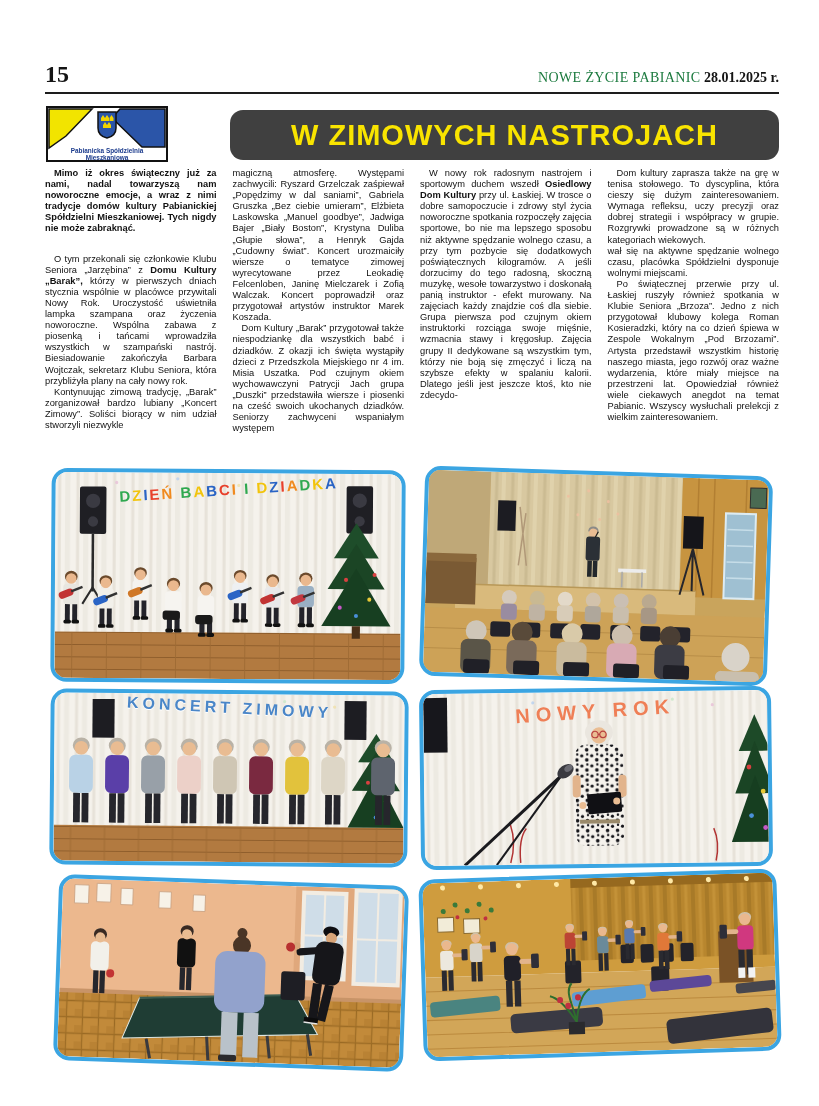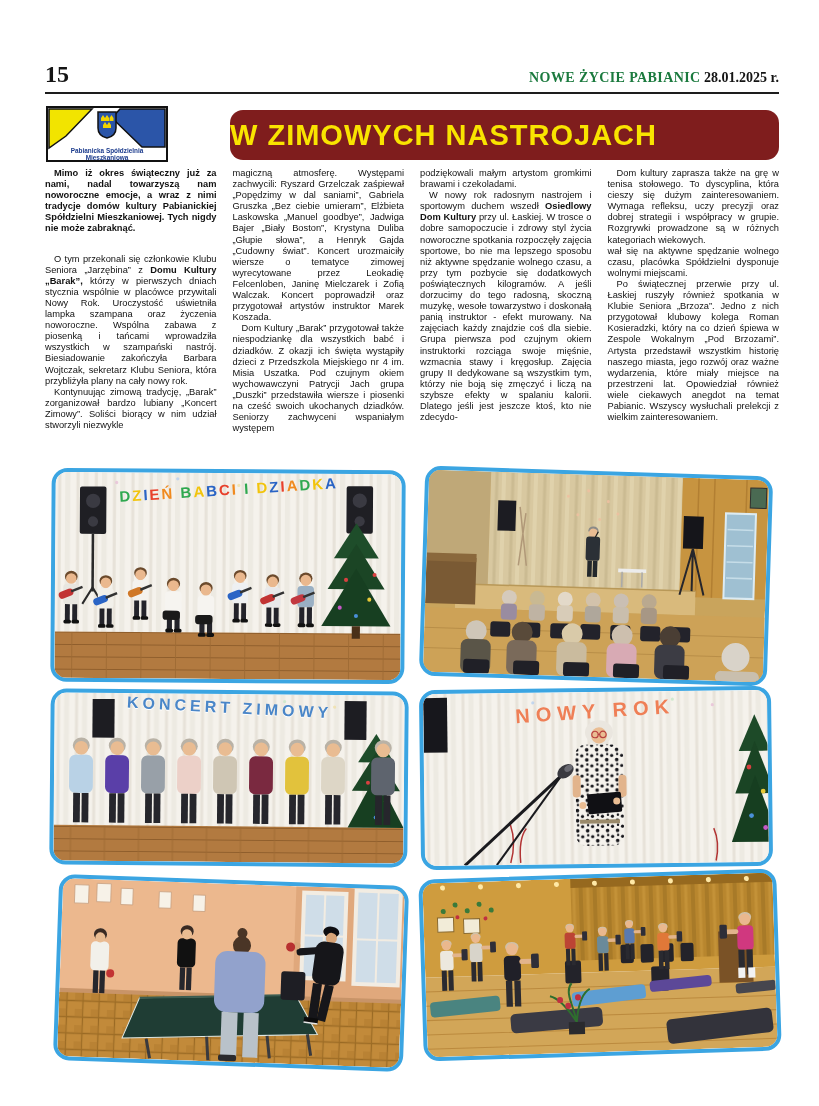--- a/index.html
+++ b/index.html
@@ -3,27 +3,27 @@
 <meta charset="utf-8">
 <style>
   html,body{margin:0;padding:0;background:#ffffff;}
   .page{position:relative;width:819px;height:1106px;background:#fff;overflow:hidden;
         font-family:"Liberation Sans",sans-serif;color:#111;}
   
   .hdr{position:absolute;top:60px;left:45px;width:734px;height:30px;}
   .pageno{position:absolute;left:0;bottom:2px;font-family:"Liberation Serif",serif;
           font-weight:bold;font-size:24px;color:#141414;}
   .mast{position:absolute;right:0;bottom:4px;font-family:"Liberation Serif",serif;font-size:14px;}
-  .mast .green{color:#1b7a3e;letter-spacing:.4px;font-weight:bold;}
+  .mast .green{color:#1b7a3e;letter-spacing:.4px;}
   .mast .date{color:#141414;font-weight:bold;}
   .rule{position:absolute;top:92px;left:45px;width:734px;height:2px;background:#1d1d1d;}
   
   .logo{position:absolute;left:46px;top:106px;width:122px;height:56px;}
-  .banner{position:absolute;left:230px;top:110px;width:549px;height:50px;background:#7f1d1d;
-          border-radius:13px;display:flex;align-items:center;justify-content:flex-start;}
+  .banner{position:absolute;left:230px;top:110px;width:549px;height:50px;background:#404040;
+          border-radius:13px;display:flex;align-items:center;justify-content:center;}
   .banner h1{margin:0;font-size:29px;font-weight:800;color:#f9e400;letter-spacing:1px;}
   
   .cols{position:absolute;left:45px;top:168px;width:734px;height:296px;display:flex;gap:16px;overflow:hidden;}
   .col{flex:1;font-size:9.3px;line-height:11.1px;text-align:justify;}
   .col p{margin:0;}
   .para.indent{text-indent:9px;}
   .para.space-before{margin-top:19px;}
   .para.lead{font-weight:bold;}
   .b{font-weight:bold;}
   
@@ -79,21 +79,20 @@
     <div class="col">
         <p class="para indent lead"><span class="b">Mimo iż okres świąteczny już za nami, nadal towarzyszą nam noworoczne emocje, a wraz z nimi tradycje domów kultury Pabianickiej Spółdzielni Mieszkaniowej. Tych nigdy nie może zabraknąć.</span></p>
         <p class="para indent space-before"><span>O tym przekonali się członkowie Klubu Seniora „Jarzębina” z </span><span class="b">Domu Kultury „Barak”,</span><span> którzy w pierwszych dniach stycznia wspólnie w placówce przywitali Nowy Rok. Uroczystość uświetniła lampka szampana oraz życzenia noworoczne. Wspólna zabawa z piosenką i tańcami wprowadziła wszystkich w szampański nastrój. Biesiadowanie zakończyła Barbara Wojtczak, sekretarz Klubu Seniora, która przybliżyła plany na cały nowy rok.</span></p>
         <p class="para indent"><span>Kontynuując zimową tradycję, „Barak” zorganizował bardzo lubiany „Koncert Zimowy”. Soliści biorący w nim udział stworzyli niezwykle</span></p>
       </div>
     <div class="col">
         <p class="para"><span>magiczną atmosferę. Występami zachwycili: Ryszard Grzelczak zaśpiewał „Popędzimy w dal saniami”, Gabriela Gruszka „Bez ciebie umieram”, Elżbieta Laskowska „Manuel goodbye”, Jadwiga Bajer „Biały Boston”, Krystyna Duliba „Głupie słowa”, a Henryk Gajda „Cudowny świat”. Koncert urozmaiciły wiersze o tematyce zimowej wyrecytowane przez Leokadię Felcenloben, Janinę Mielczarek i Zofią Walczak. Koncert poprowadził oraz przygotował artystów instruktor Marek Koszada.</span></p>
         <p class="para indent"><span>Dom Kultury „Barak” przygotował także niespodziankę dla wszystkich babć i dziadków. Z okazji ich święta wystąpiły dzieci z Przedszkola Miejskiego nr 4 im. Misia Uszatka. Pod czujnym okiem wychowawczyni Patrycji Jach grupa „Duszki” przedstawiła wiersze i piosenki na cześć swoich ukochanych dziadków. Seniorzy zachwyceni wspaniałym występem</span></p>
       </div>
     <div class="col">
-        <p class="para"><span>podziękowali małym artystom gromkimi brawami i czekoladami.</span></p>
         <p class="para indent"><span>W nowy rok radosnym nastrojem i sportowym duchem wszedł </span><span class="b">Osiedlowy Dom Kultury</span><span> przy ul. Łaskiej. W trosce o dobre samopoczucie i zdrowy styl życia noworoczne spotkania rozpoczęły zajęcia sportowe, bo nie ma lepszego sposobu niż aktywne spędzanie wolnego czasu, a przy tym pozbycie się dodatkowych poświątecznych kilogramów. A jeśli dorzucimy do tego radosną, skoczną muzykę, wesołe towarzystwo i doskonałą panią instruktor - efekt murowany. Na zajęciach każdy znajdzie coś dla siebie. Grupa pierwsza pod czujnym okiem instruktorki rozciąga swoje mięśnie, wzmacnia stawy i kręgosłup. Zajęcia grupy II dedykowane są wszystkim tym, którzy nie boją się zmęczyć i liczą na szybsze efekty w spalaniu kalorii. Dlatego jeśli jest jeszcze ktoś, kto nie zdecydo-</span></p>
       </div>
     <div class="col">
         <p class="para indent"><span>Dom kultury zaprasza także na grę w tenisa stołowego. To dyscyplina, która cieszy się dużym zainteresowaniem. Wymaga refleksu, uczy precyzji oraz dobrej strategii i współpracy w grupie. Rozgrywki prowadzone są w różnych kategoriach wiekowych.</span></p>
         <p class="para"><span>wał się na aktywne spędzanie wolnego czasu, placówka Spółdzielni dysponuje wolnymi miejscami.</span></p>
         <p class="para indent"><span>Po świątecznej przerwie przy ul. Łaskiej ruszyły również spotkania w Klubie Seniora „Brzoza”. Jedno z nich przygotował klubowy kolega Roman Kosieradzki, który na co dzień śpiewa w Zespole Wokalnym „Pod Brzozami”. Artysta przedstawił wszystkim historię naszego miasta, jego rozwój oraz ważne wydarzenia, które miały miejsce na przestrzeni lat. Opowiedział również wiele ciekawych anegdot na temat Pabianic. Wszyscy wysłuchali prelekcji z wielkim zainteresowaniem.</span></p>
       </div>
   </div>
 
   <svg class="defs" aria-hidden="true">

